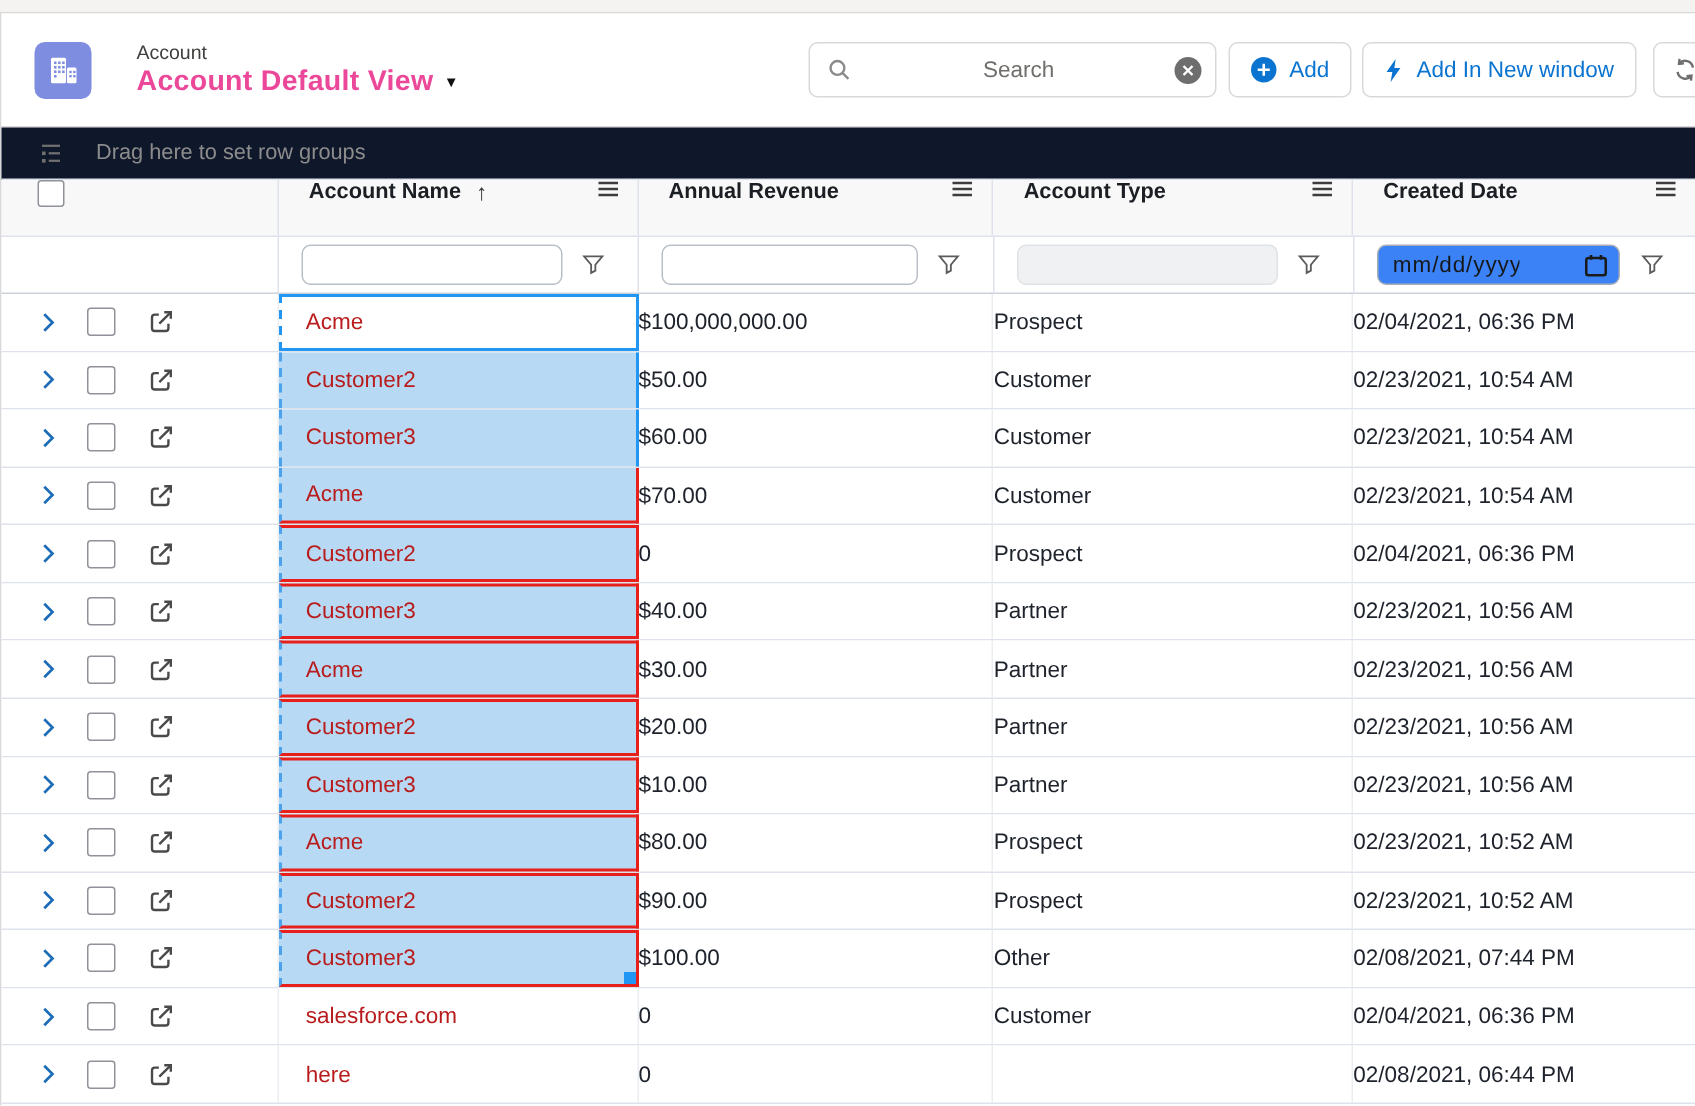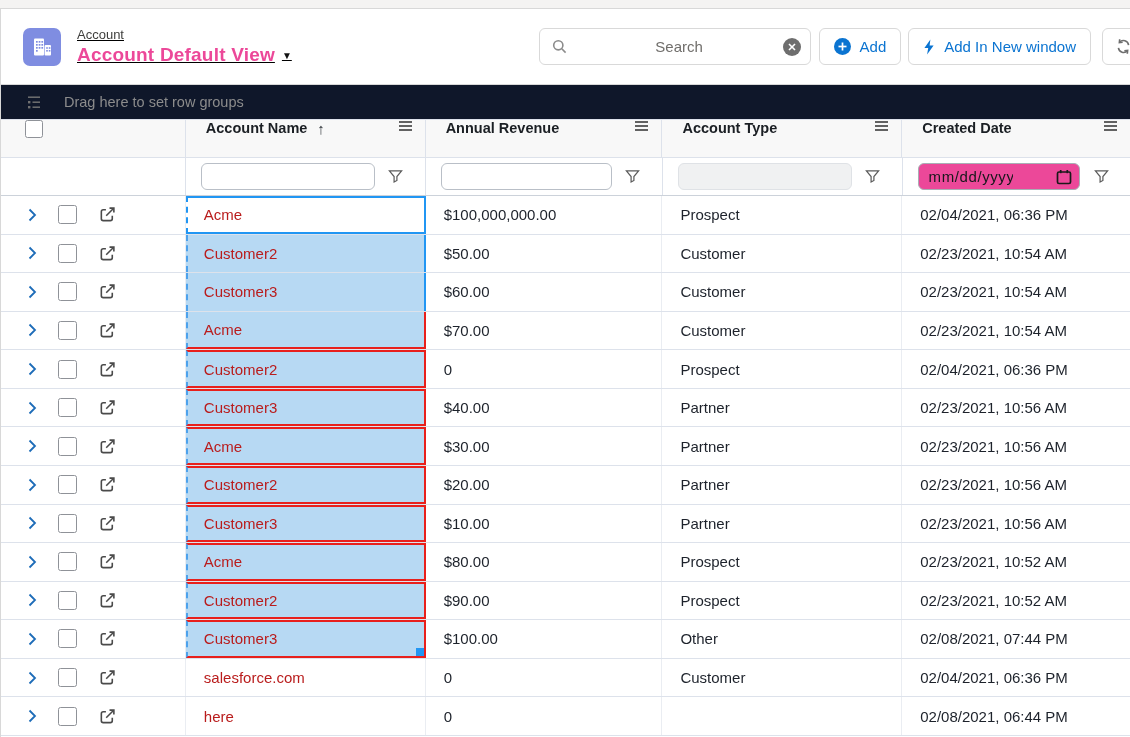--- a/index.html
+++ b/index.html
@@ -7,21 +7,21 @@
     font-family:"Liberation Sans", sans-serif; }
   .page { width:1130px; height:737px; position:relative; background:#fff; }
   .top-strip { height:8px; background:#f4f3f2; }
   .grid-outer { border-top:1px solid #d8d8d8; border-left:1px solid #d8d8d8; height:729px; }
 
   
   .header-panel { height:76px; display:flex; align-items:center; padding:0 0 0 22px;
     background:#fff; border-bottom:1px solid #d8d8d8; }
   .entity-icon { width:38px; height:38px; border-radius:7px; background:#7f8de1;
     display:flex; align-items:center; justify-content:center; flex:0 0 auto; }
-  .titles { margin-left:16px;text-decoration:underline; }
+  .titles { margin-left:30px; }
   .entity-label { font-size:13px; color:#3e3e3c; margin-bottom:2px; }
   .view-title-row { display:flex; align-items:center; cursor:pointer; }
   .view-title { font-size:19px; font-weight:bold; color:#ec4899; letter-spacing:.2px; }
   .caret-down { margin-left:7px; font-size:10px; color:#111; }
 
   .search-box { margin-left:auto; width:272px; height:37px; border:1px solid #d9d9d9;
     border-radius:6px; display:flex; align-items:center; padding:0 9px 0 12px; background:#fff; }
   .search-box input { border:none; outline:none; flex:1; font-size:15px; color:#333;
     margin-left:9px; font-family:"Liberation Sans", sans-serif; min-width:0;text-align:center; }
   .search-box input::placeholder { color:#706e6b; }
@@ -57,30 +57,30 @@
   .filter-row { height:38px; display:flex; background:#fff; border-bottom:1px solid #ccd2da; }
   .fr-cell { display:flex; align-items:center; border-right:1px solid #dde2eb; padding:0 8px 0 15px; }
   .fr-cell:last-child { border-right:none; }
   .filter-input { flex:1; height:27px; border:1px solid #b9bfc7; border-radius:6px;
     background:#fff; min-width:0; outline:none; padding:0 8px; font-size:14px;
     font-family:"Liberation Sans", sans-serif; }
   .filter-input:disabled { background:#f0f1f2; border-color:#dfe2e6; }
   .funnel-btn { width:42px; display:flex; align-items:center; justify-content:center;
     cursor:pointer; flex:0 0 auto; }
   .date-filter { flex:1; height:27px; border:1px solid #a9aeb5; border-radius:6px;
-    display:flex; align-items:center; padding:0 7px 0 10px; cursor:text; background:#ec4899; }
+    display:flex; align-items:center; padding:0 7px 0 10px; cursor:text; background:#3b82f6; }
   .date-ph { font-size:15px; color:#16181b; letter-spacing:.6px; width:84px; overflow:hidden;
     white-space:nowrap; }
   .cal-btn { margin-left:auto; display:flex; align-items:center; cursor:pointer; }
 
   
   .row { height:38.57px; display:flex; border-bottom:1px solid #dde2eb; background:#fff; }
   .cell { display:flex; align-items:center; border-right:1px solid #eaedf2; overflow:hidden; }
   .cell:last-child { border-right:none; }
-  .cell-text { font-size:15px; color:#1d222b; padding-left:18px; white-space:nowrap; }
+  .cell-text { font-size:15px; color:#1d222b; padding-left:0; white-space:nowrap; }
   .tools-cell { padding-left:27px; gap:0; }
   .row-checkbox, .header-checkbox { width:19px; height:19px; border:1.5px solid #8f9298;
     border-radius:2.5px; background:#fff; cursor:pointer; flex:0 0 auto; }
   .header-checkbox { margin-left:24px; width:18px; height:18px; }
   .chev { margin-right:21px; cursor:pointer; display:flex; }
   .launch { margin-left:22px; cursor:pointer; display:flex; }
 
   .name-cell { position:relative; padding-left:18px; }
   .name-link { font-size:15px; color:#b91c1c; text-decoration:none; cursor:pointer; white-space:nowrap; }
 

